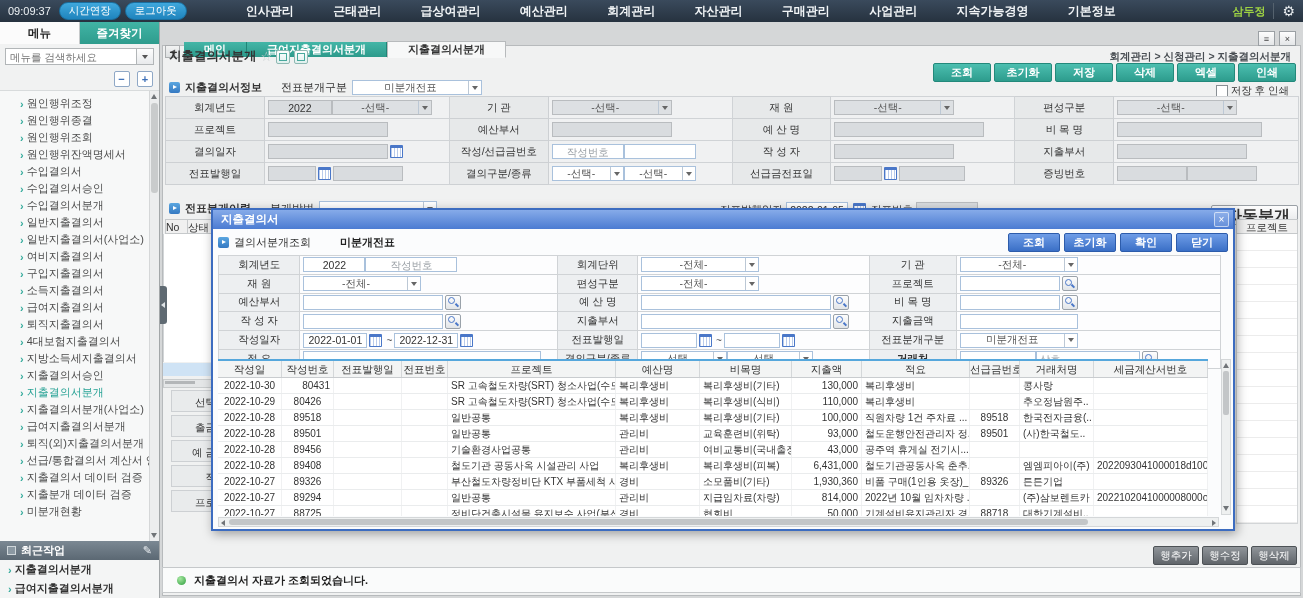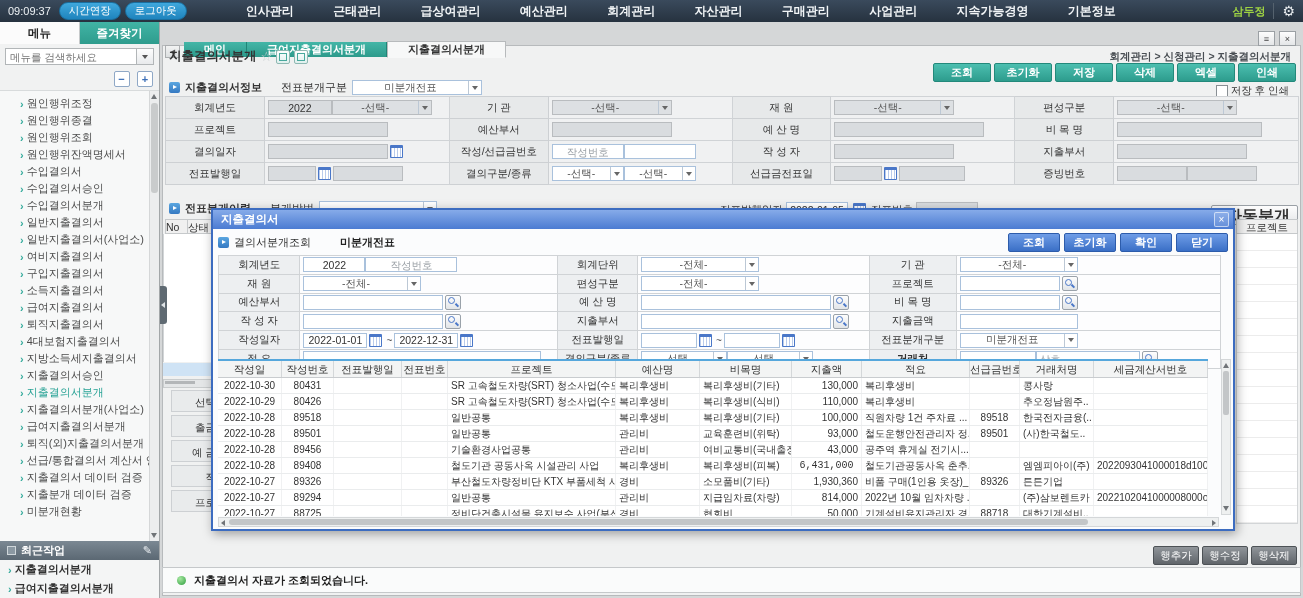--- a/index.html
+++ b/index.html
@@ -556,21 +556,21 @@
                 <span class="mg-h" style="width: 84px;">예산명</span>
                 <span class="mg-h" style="width: 92px;">비목명</span>
                 <span class="mg-h" style="width: 70px;">지출액</span>
                 <span class="mg-h" style="width: 108px;">적요</span>
                 <span class="mg-h" style="width: 50px;">선급금번호</span>
                 <span class="mg-h" style="width: 74px;">거래처명</span>
                 <span class="mg-h" style="width: 114px;">세금계산서번호</span>
               </div>
               <div class="mg-r">
                 <span class="mg-c" style="width: 64px; text-align: center;">2022-10-30</span>
-                <span class="mg-c" style="width: 52px; text-align: center;">80431</span>
+                <span class="mg-c" style="width: 52px; text-align: right;">80431</span>
                 <span class="mg-c" style="width: 68px; text-align: center;"></span>
                 <span class="mg-c" style="width: 46px; text-align: center;"></span>
                 <span class="mg-c" style="width: 168px;">SR 고속철도차량(SRT) 청소사업(수도권)</span>
                 <span class="mg-c" style="width: 84px;">복리후생비</span>
                 <span class="mg-c" style="width: 92px;">복리후생비(기타)</span>
                 <span class="mg-c" style="width: 70px; text-align: right;">130,000</span>
                 <span class="mg-c" style="width: 108px;">복리후생비</span>
                 <span class="mg-c" style="width: 50px; text-align: center;"></span>
                 <span class="mg-c" style="width: 74px;">콩사랑</span>
                 <span class="mg-c" style="width: 114px;"></span>
@@ -632,21 +632,21 @@
                 <span class="mg-c" style="width: 114px;"></span>
               </div>
               <div class="mg-r">
                 <span class="mg-c" style="width: 64px; text-align: center;">2022-10-28</span>
                 <span class="mg-c" style="width: 52px; text-align: center;">89408</span>
                 <span class="mg-c" style="width: 68px; text-align: center;"></span>
                 <span class="mg-c" style="width: 46px; text-align: center;"></span>
                 <span class="mg-c" style="width: 168px;">철도기관 공동사옥 시설관리 사업</span>
                 <span class="mg-c" style="width: 84px;">복리후생비</span>
                 <span class="mg-c" style="width: 92px;">복리후생비(피복)</span>
-                <span class="mg-c" style="width: 70px; text-align: center; font-family: Liberation Mono, monospace;">6,431,000</span>
+                <span class="mg-c" style="width: 70px; text-align: right;">6,431,000</span>
                 <span class="mg-c" style="width: 108px;">철도기관공동사옥 춘추...</span>
                 <span class="mg-c" style="width: 50px; text-align: center;"></span>
                 <span class="mg-c" style="width: 74px;">엠엠피아이(주)</span>
                 <span class="mg-c" style="width: 114px;">2022093041000018d10003</span>
               </div>
               <div class="mg-r">
                 <span class="mg-c" style="width: 64px; text-align: center;">2022-10-27</span>
                 <span class="mg-c" style="width: 52px; text-align: center;">89326</span>
                 <span class="mg-c" style="width: 68px; text-align: center;"></span>
                 <span class="mg-c" style="width: 46px; text-align: center;"></span>

